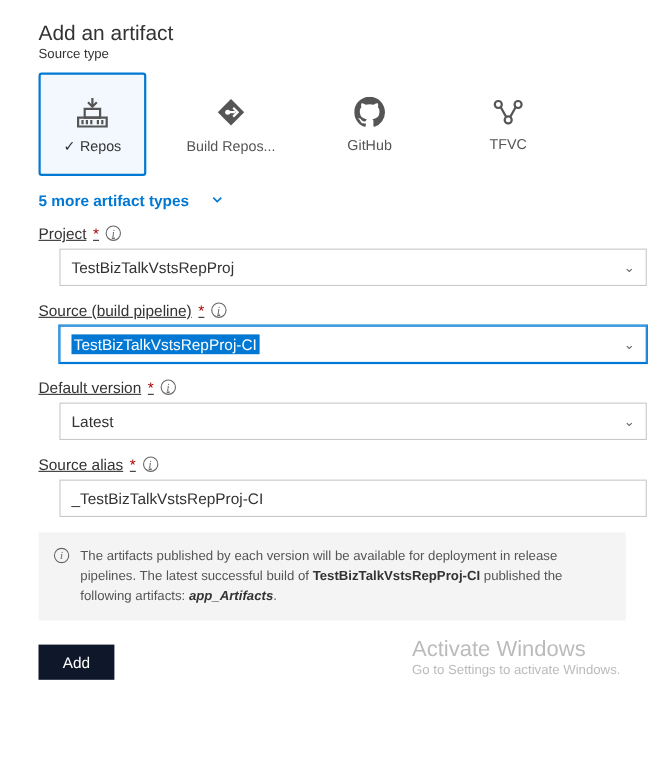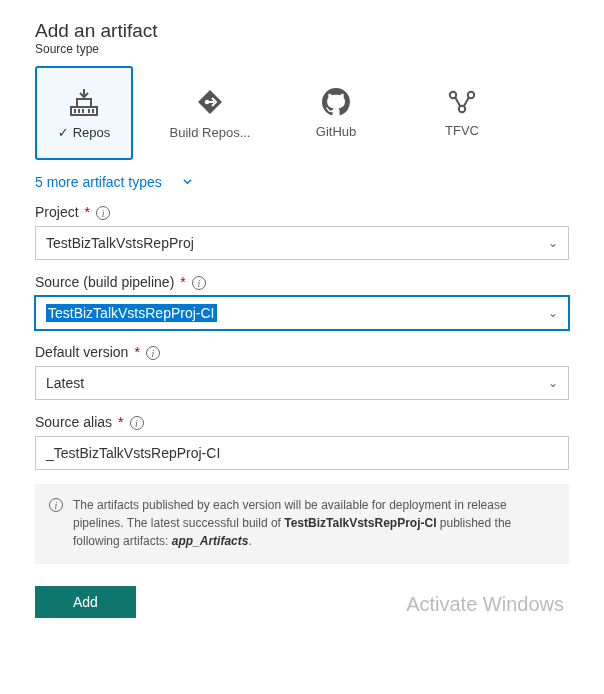--- a/index.html
+++ b/index.html
@@ -34,29 +34,31 @@
   .tile .tlabel { font-size: 13px; display: flex; align-items: center; gap: 4px; }
   .tile svg { display: block; }
   .more-link {
     color: #0078d4;
     font-size: 14px;
     cursor: pointer;
     display: inline-flex;
     align-items: center;
     gap: 20px;
     margin-bottom: 14px;
+    font-weight: bold;
   }
   .field { margin-bottom: 14px; }
   .field-label {
     font-size: 14px;
     color: #333;
     margin-bottom: 6px;
     display: flex;
-    align-items: flex-end;
+    align-items: center;
     gap: 6px;
+    text-decoration: underline;
   }
   .req { color: #a80000; }
   .info-icon {
     width: 14px; height: 14px;
     border: 1px solid #666;
     border-radius: 50%;
     display: inline-flex;
     align-items: center; justify-content: center;
     font-size: 10px; color: #666;
     font-style: italic;
@@ -67,20 +69,21 @@
     height: 34px;
     border: 1px solid #c8c8c8;
     padding: 0 10px;
     font-size: 14px;
     color: #333;
     background: #fff;
     display: flex;
     align-items: center;
     justify-content: space-between;
     cursor: pointer;
+    margin-left: 19px;
   }
   .select.focused {
     border: 1px solid #0078d4;
     outline: 1px solid #0078d4;
   }
   .select .selval { flex: 1; }
   .select .selval.highlight {
     background: #0078d4;
     color: #fff;
     padding: 1px 2px;
@@ -95,24 +98,24 @@
     font-size: 12px;
     color: #555;
     display: flex;
     gap: 10px;
     line-height: 1.5;
     margin-bottom: 22px;
   }
   .infobox .info-icon { flex: 0 0 14px; margin-top: 2px; }
   .infobox strong { font-weight: 700; color: #333; }
   .add-btn {
-    background: #0f766e;
+    background: #0f172a;
     color: #fff;
     border: none;
-    padding: 8px 38px;
+    padding: 8px 22px;
     font-size: 14px;
     cursor: pointer;
   }
   .watermark {
     position: absolute;
     right: 40px;
     bottom: 22px;
     text-align: left;
     color: #bbb;
     pointer-events: none;
@@ -247,16 +250,17 @@
   <span class="info-icon">i</span>
   <div>
     <span>The artifacts published by each version will be available for deployment in release pipelines. The latest successful build of </span><strong>TestBizTalkVstsRepProj-CI</strong><span>  published the following artifacts: </span><strong><em>app_Artifacts</em></strong><span>.</span>
   </div>
 </div>
 
 <button class="add-btn">Add</button>
 
 <div class="watermark">
   <div class="w1">Activate Windows</div>
+  <div class="w2">Go to Settings to activate Windows.</div>
 </div>
 
 
 
 
 </body></html>

